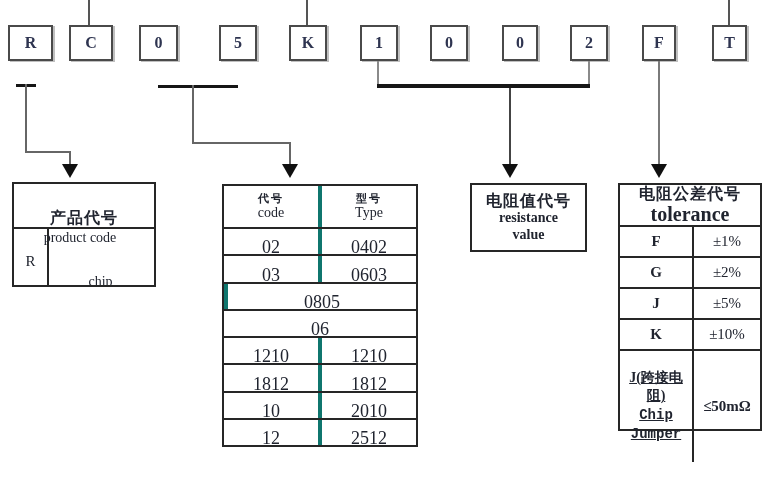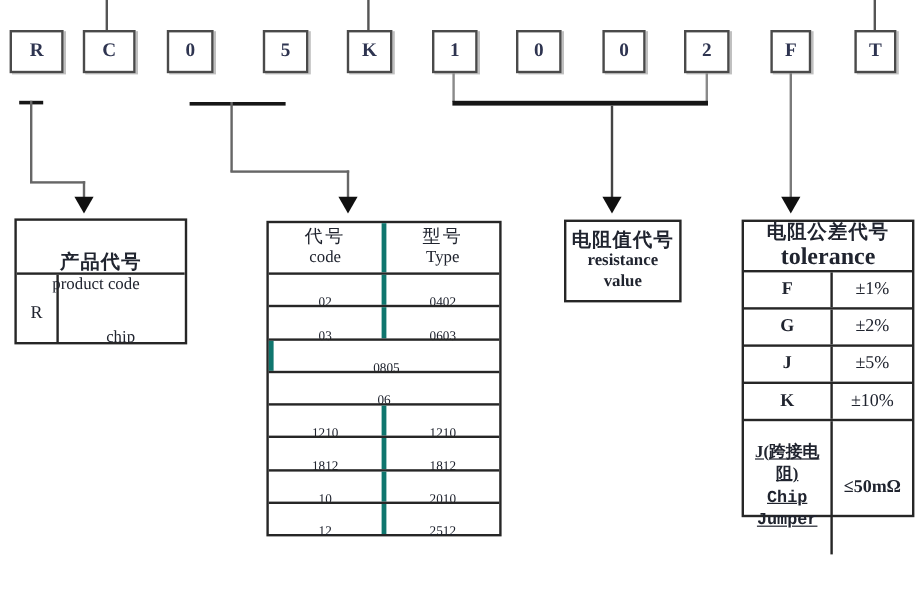--- a/index.html
+++ b/index.html
@@ -36,24 +36,24 @@
   .prod .t-en{left:0;right:8px;top:46px;font-size:14px;}
   .prod .t-r{left:0;width:33px;top:69px;font-size:15px;}
   .prod .t-desc{left:35px;right:2px;top:66px;font-size:16px;font-weight:600;letter-spacing:1px;}
   .prod .t-chip{left:35px;right:2px;top:90px;font-size:14px;}
 
   
   .size{display:flex;flex-direction:column;}
   .size .hdr{flex:0 0 41px;display:flex;}
   .size .hdr .cell{flex:1;display:flex;flex-direction:column;align-items:center;justify-content:center;line-height:1.15;}
   .size .hdr .cell.right,.size .row .cell.right{border-left:4px solid #0f766e;}
-  .size .cn{font-size:15px;font-weight:400;letter-spacing:2px;}
+  .size .cn{font-size:11px;font-weight:700;letter-spacing:2px;}
   .size .en{font-size:14px;}
   .size .row{flex:1;display:flex;border-top:2px solid #262626;}
-  .size .row .cell{flex:1;display:flex;align-items:flex-end;justify-content:center;font-size:11px;}
+  .size .row .cell{flex:1;display:flex;align-items:flex-end;justify-content:center;font-size:18px;}
   .size .row .cell span{margin-bottom:-4px;background:transparent;}
 
   
   .resv{display:flex;flex-direction:column;align-items:center;justify-content:center;line-height:1.2;}
   .resv .cn{font-size:16px;font-weight:600;letter-spacing:1px;}
   .resv .en{font-size:14px;font-weight:600;}
 
   
   .tol{display:flex;flex-direction:column;}
   .tol .hdr{flex:0 0 37px;display:flex;flex-direction:column;align-items:center;justify-content:center;line-height:1.1;}
@@ -205,21 +205,21 @@
     <div class="row">
       <div class="cell">
           <span>12</span>
         </div>
       <div class="cell right">
           <span>2512</span>
         </div>
     </div>
   </div>
 
-  <div class="panel resv" style="left:470px;top:183px;width:98px;height:69px;">
+  <div class="panel resv" style="left:470px;top:183px;width:117px;height:69px;">
     <span class="cn">电阻值代号</span>
     <span class="en">resistance</span>
     <span class="en">value</span>
   </div>
 
   <div class="panel tol" style="left:618px;top:183px;width:144px;height:248px;">
     <div class="hdr">
       <span class="cn">电阻公差代号</span>
       <span class="en">tolerance</span>
     </div>

